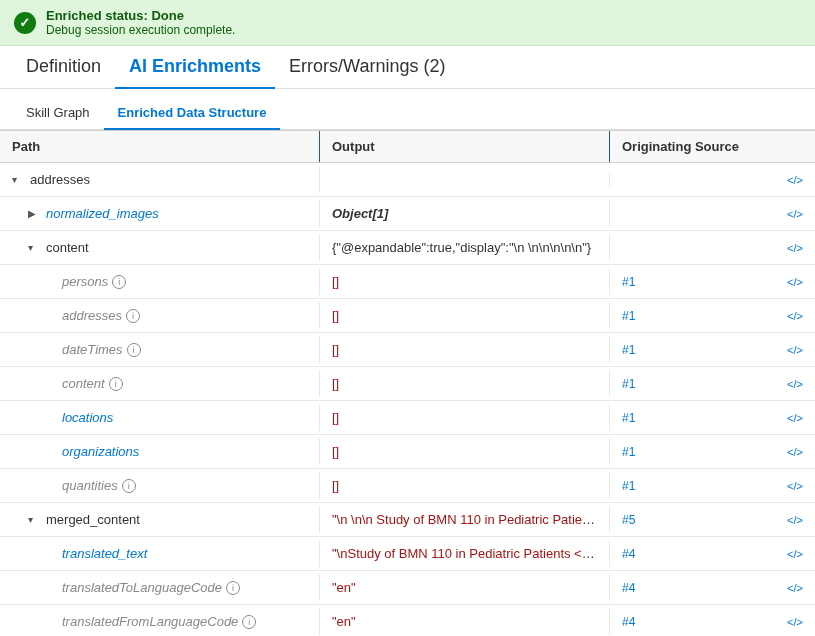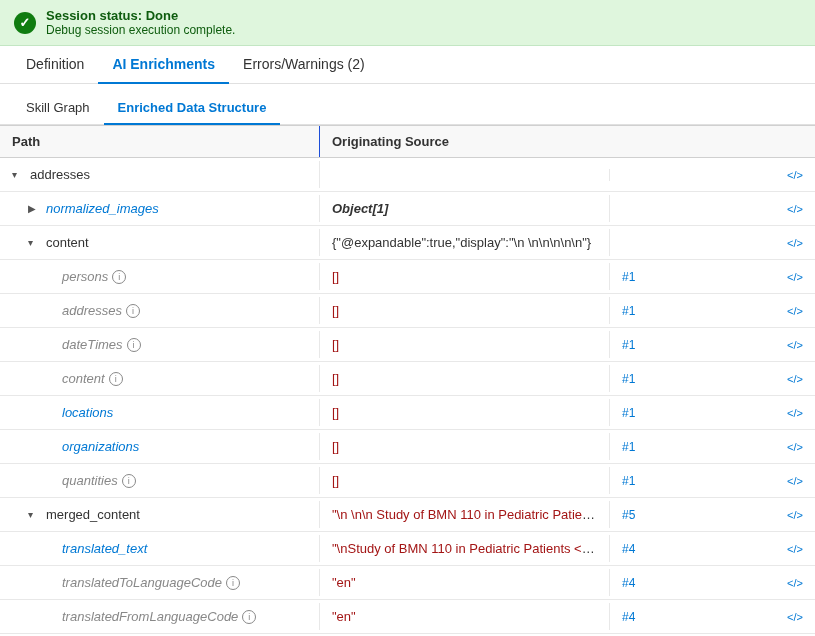--- a/index.html
+++ b/index.html
@@ -29,21 +29,21 @@
     
     .top-nav {
       display: flex;
       padding: 0 12px;
       border-bottom: 1px solid #e0e0e0;
       gap: 0;
     }
     .top-nav-item {
       padding: 10px 14px;
       cursor: pointer;
-      font-size: 14px;
+      font-size: 18px;
       color: #333;
       border-bottom: 2px solid transparent;
       margin-bottom: -1px;
     }
     .top-nav-item.active {
       color: #0078d4;
       border-bottom: 2px solid #0078d4;
       font-weight: 600;
     }
 
@@ -156,38 +156,39 @@
       justify-content: space-between;
       padding: 6px 12px;
     }
   </style>
 </head>
 <body>
 
 <div class="status-bar">
   <div class="status-icon"></div>
   <div class="status-text">
-    <span class="status-title">Session status: Done</span>
+    <span class="status-title">Enriched status: Done</span>
     <span class="status-sub">Debug session execution complete.</span>
   </div>
 </div>
 
 <div class="top-nav">
   <div class="top-nav-item">Definition</div>
   <div class="top-nav-item active">AI Enrichments</div>
   <div class="top-nav-item">Errors/Warnings (2)</div>
 </div>
 
 <div class="sub-nav">
   <div class="sub-nav-item">Skill Graph</div>
   <div class="sub-nav-item active">Enriched Data Structure</div>
 </div>
 
 <div class="table-header">
   <div class="th">Path</div>
+  <div class="th">Output</div>
   <div class="th">Originating Source</div>
 </div>
 
 <div class="table-body" id="table-body">
 <div class="table-row">
       <div class="td path-cell" style="padding-left: 12px;">
         <span class="expand-icon">▾</span>
         <span class="node-label">addresses</span>
       </div>
       <div class="td"></div>

